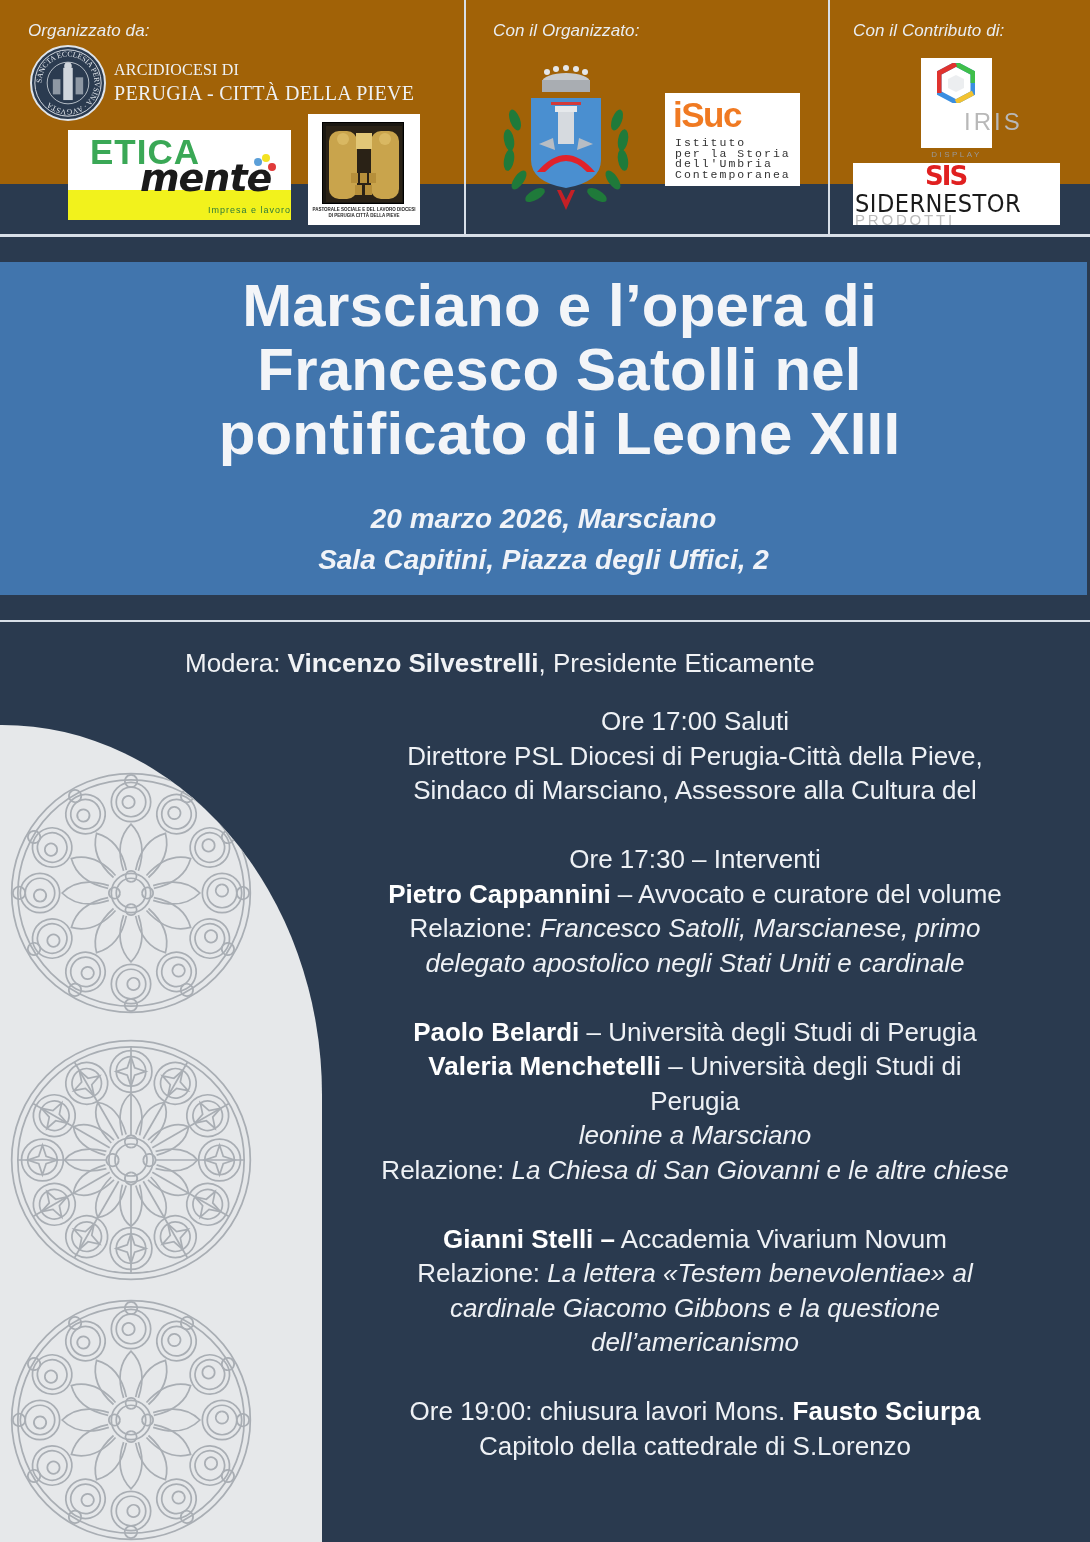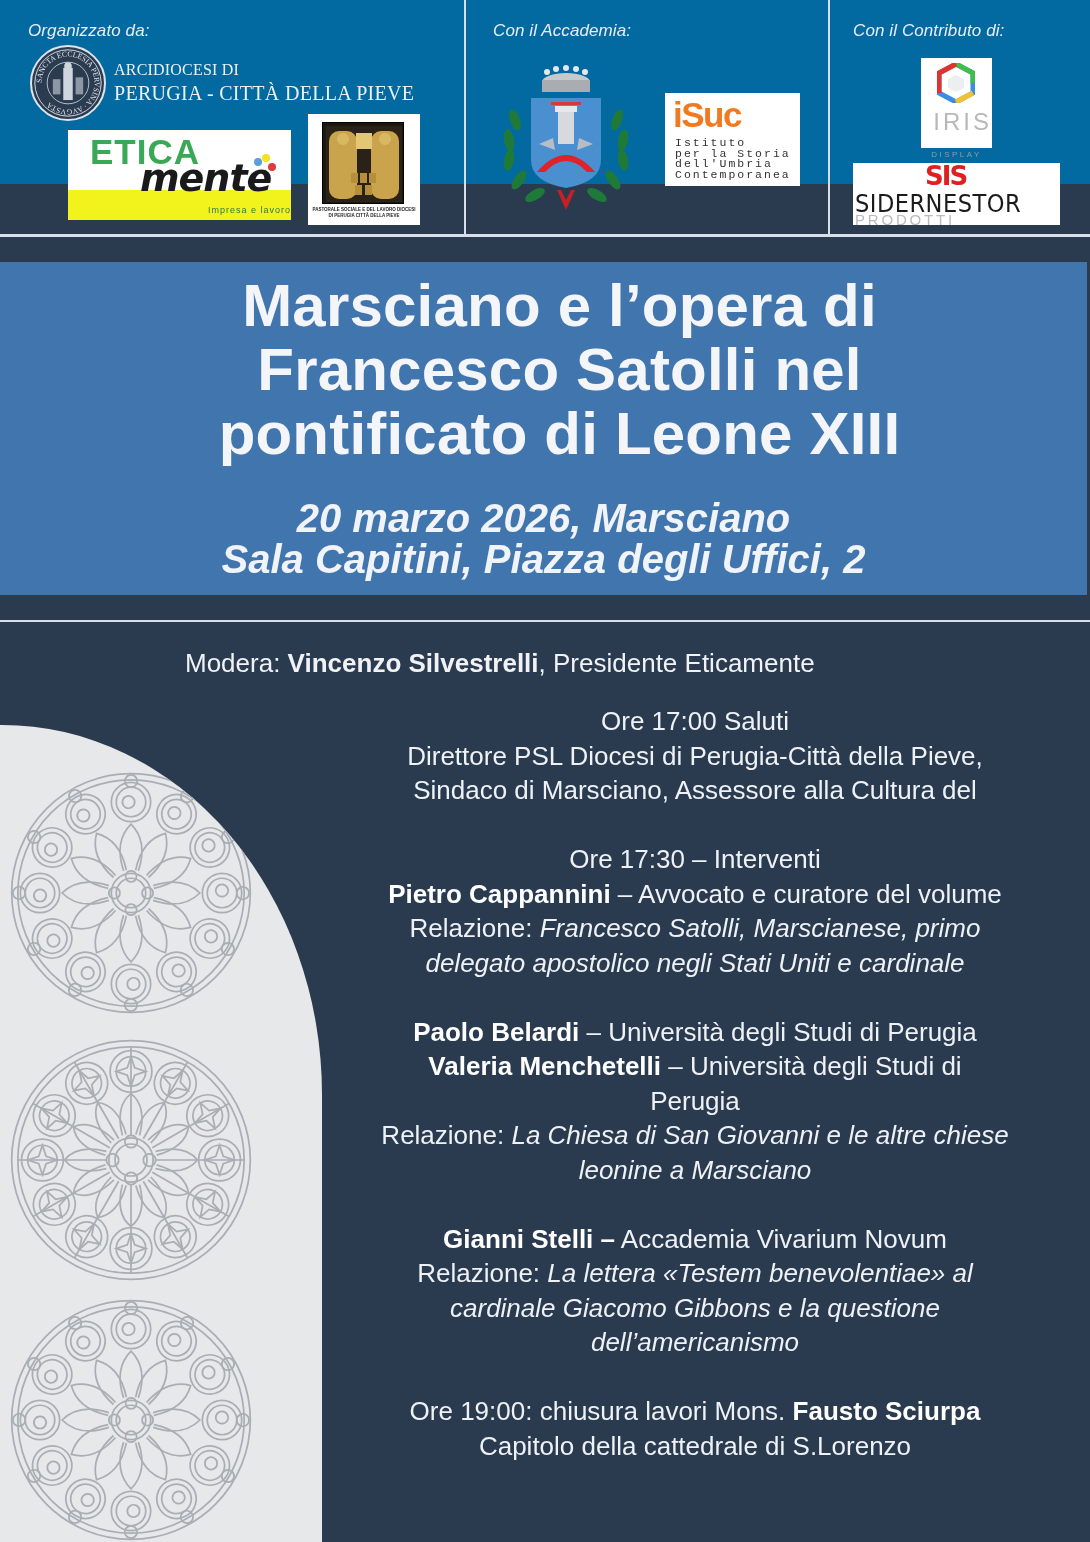--- a/index.html
+++ b/index.html
@@ -7,21 +7,21 @@
   body {
     background: #2a3a4f;
     font-family: "Liberation Sans", "DejaVu Sans", sans-serif;
     color: #f1f3f6;
     position: relative;
   }
 
   
   .header {
     position: absolute; left: 0; top: 0; width: 1090px; height: 184px;
-    background: #0369a1;
+    background: #a16207;
   }
   .header .col { position: absolute; top: 0; height: 234px; }
   .col-org { left: 0; width: 464px; }
   .vdiv { position: absolute; top: 0; width: 2px; height: 234px; background: #d8dfe8; }
   .hdiv { position: absolute; left: 0; width: 1090px; height: 3px; background: #d8dfe8; }
 
   .col-label {
     position: absolute; font-style: italic; font-size: 17px; color: #e9edf2;
     font-family: "Liberation Sans", sans-serif; letter-spacing: 0.1px;
   }
@@ -88,22 +88,22 @@
     position: absolute; left: 10px; top: 45px; font-size: 11.5px; line-height: 10.5px;
     color: #333; letter-spacing: 2px; font-family: "Liberation Mono", monospace;
   }
 
   
   .iris {
     position: absolute; left: 921px; top: 58px; width: 71px; height: 90px; background: #fff;
   }
   .iris .hex { position: absolute; left: 16px; top: 5px; width: 38px; height: 40px; }
   .iris .name {
-    position: absolute; left: 0; width: 100%; top: 50px; text-align: right;
-    font-size: 24px; color: #b8b8b8; letter-spacing: 3px; font-family: "Liberation Sans", sans-serif;
+    position: absolute; left: 0; width: 100%; top: 50px; text-align: left;
+    font-size: 24px; color: #b8b8b8; letter-spacing: 3px; font-family: "Liberation Sans", sans-serif; padding-left: 43px;
   }
   .iris .sub {
     position: absolute; left: 0; width: 100%; top: 92px; text-align: center;
     font-size: 8px; color: #999; letter-spacing: 2.5px;
   }
   .siderne {
     position: absolute; left: 853px; top: 163px; width: 207px; height: 62px; background: #fff; overflow: hidden;
   }
   .siderne .mark {
     position: absolute; left: 72px; top: 0; font-size: 26px; font-weight: bold; color: #e02020;
@@ -124,21 +124,21 @@
     position: absolute; left: 0; top: 262px; width: 1087px; height: 333px;
     background: #4175ad;
   }
   .title {
     position: absolute; left: 16px; top: 12px; width: 100%; text-align: center;
     font-weight: bold; font-size: 60px; line-height: 64px; color: #f3f5f8;
     font-family: "Liberation Sans", sans-serif; letter-spacing: 0.2px;
   }
   .subtitle {
     position: absolute; left: 0; top: 236px; width: 100%; text-align: center;
-    font-weight: bold; font-style: italic; font-size: 40px; line-height: 41px; color: #f0f3f8;
+    font-weight: bold; font-style: italic; font-size: 28px; line-height: 41px; color: #f0f3f8;
     font-family: "Liberation Sans", sans-serif;
   }
 
   
   .moderator {
     position: absolute; left: 0; top: 648px; width: 1090px; text-align: center;
     font-size: 26px; color: #f0f2f5; padding-right: 0;
   }
   .moderator-inner { position: absolute; left: 185px; white-space: nowrap; }
 
@@ -213,21 +213,21 @@
               <rect x="42" y="62" width="7" height="10"></rect>
           </g>
         </svg>
       </div>
       <div class="cap">PASTORALE SOCIALE E DEL LAVORO DIOCESI DI PERUGIA CITTÀ DELLA PIEVE</div>
     </div>
   </div>
 
   <div class="vdiv" style="left:464px;"></div>
 
-  <div class="col-label" style="left:493px; top:21px;">Con il Accademia:</div>
+  <div class="col-label" style="left:493px; top:21px;">Con il Organizzato:</div>
 
   <svg class="stemma" viewBox="0 0 142 152">
 
     <ellipse cx="71" cy="22" rx="24" ry="9" fill="#c7cacd"></ellipse>
     <rect x="47" y="20" width="48" height="12" fill="#a9adb2"></rect>
     <g fill="#e5e7e9">
       <circle cx="52" cy="12" r="3"></circle>
         <circle cx="61" cy="9" r="3"></circle>
         <circle cx="71" cy="8" r="3"></circle>
       <circle cx="81" cy="9" r="3"></circle>
@@ -437,22 +437,22 @@
     <span class="line">Ore 17:30 – Interventi</span>
     <span class="line"><b>Pietro Cappannini</b><span> – Avvocato e curatore del volume</span></span>
     <span class="line"><span>Relazione: </span><i>Francesco Satolli, Marscianese, primo</i></span>
     <span class="line"><i>delegato apostolico negli Stati Uniti e cardinale</i></span>
   </div>
 
   <div class="block">
     <span class="line"><b>Paolo Belardi</b><span> – Università degli Studi di Perugia</span></span>
     <span class="line"><b>Valeria Menchetelli</b><span> – Università degli Studi di</span></span>
     <span class="line">Perugia</span>
+    <span class="line"><i>leonine a Marsciano</i></span>
     <span class="line"><span>Relazione: </span><i>La Chiesa di San Giovanni e le altre chiese</i></span>
-    <span class="line"><i>leonine a Marsciano</i></span>
   </div>
 
   <div class="block">
     <span class="line"><b>Gianni Stelli –</b><span> Accademia Vivarium Novum</span></span>
     <span class="line"><span>Relazione: </span><i>La lettera «Testem benevolentiae» al</i></span>
     <span class="line"><i>cardinale Giacomo Gibbons e la questione</i></span>
     <span class="line"><i>dell’americanismo</i></span>
   </div>
 
   <div class="block">

